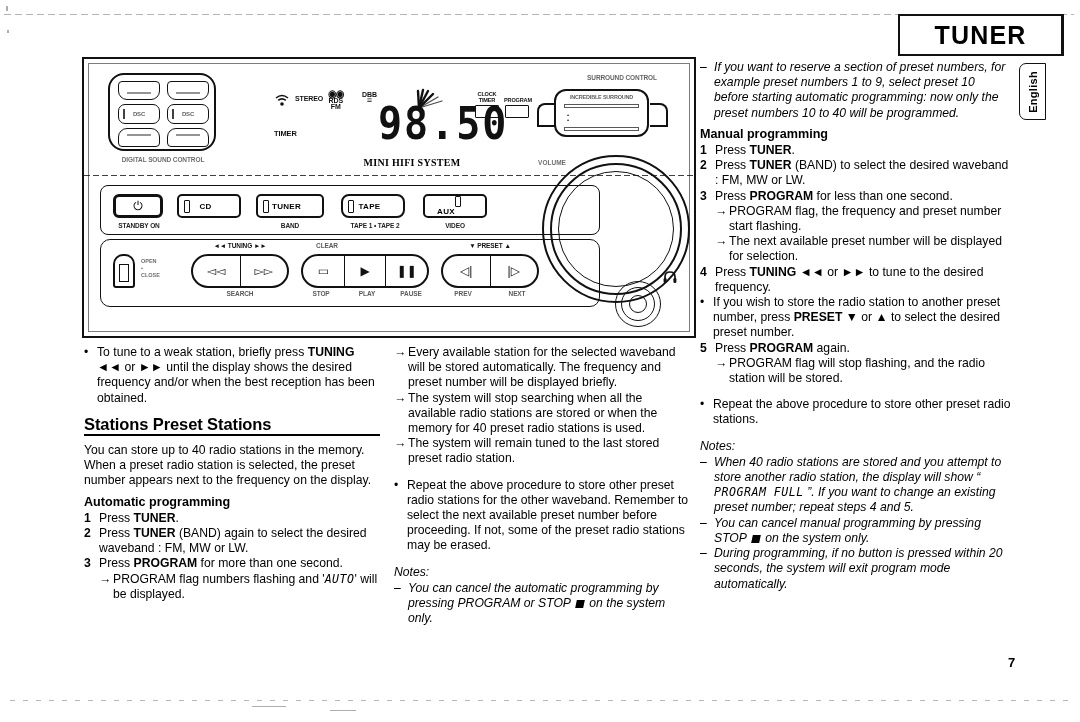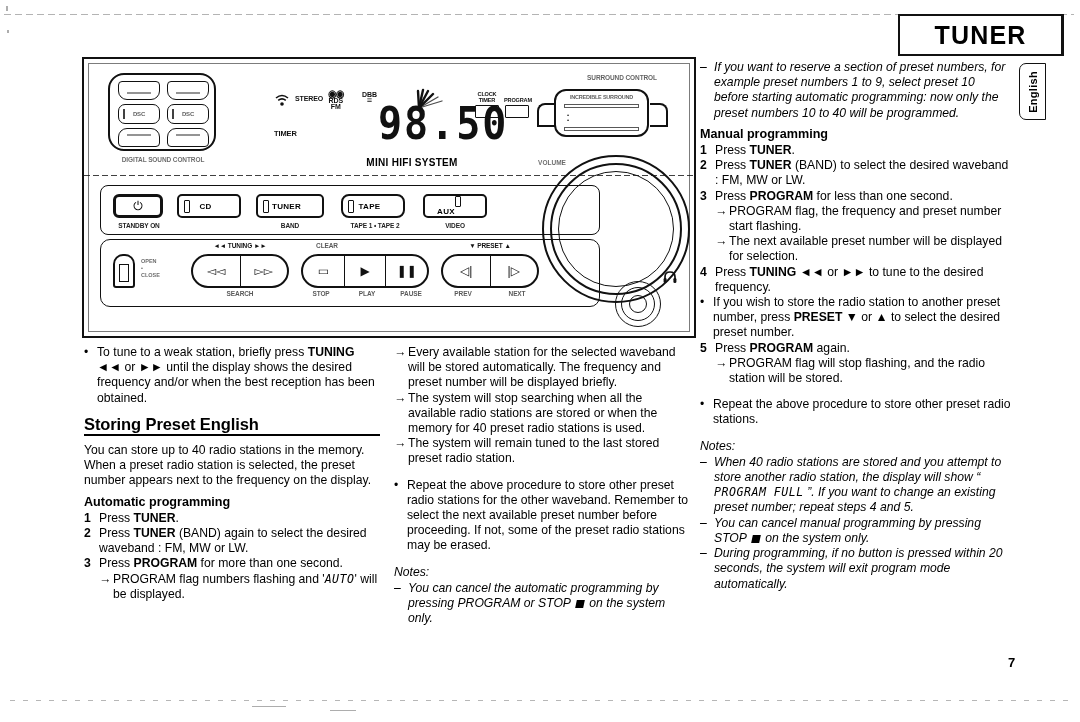--- a/index.html
+++ b/index.html
@@ -274,20 +274,21 @@
   .surr-wing-l { left: 455px; border-right: none; border-radius: 8px 0 0 0; }
   .surr-wing-r { left: 568px; border-left: none; border-radius: 0 8px 0 0; }
 
   
   .brand {
     position: absolute;
     left: 240px; top: 100px;
     width: 180px; text-align: center;
     font-size: 10px; font-weight: bold;
     letter-spacing: .3px;
+    font-family: Liberation Serif, serif;
   }
   .volume-cap {
     position: absolute;
     left: 430px; top: 102px;
     width: 80px; text-align: center;
     font-size: 6.5px; font-weight: bold;
     color: #2e2e2e; opacity: .7;
   }
 
   
@@ -721,21 +722,21 @@
 
 <div class="col col-left">
 
   <div class="bullet-row">
     <div class="marker">•</div>
     <div class="body"><span>To tune to a weak station, briefly press </span><b>TUNING ◄◄</b><span> or </span><b>►►</b><span> until the display shows the desired frequency and/or when the best reception has been obtained.</span></div>
   </div>
 
   <div class="gap-m"></div>
 
-  <div class="sec-head">Storing Preset English</div>
+  <div class="sec-head">Stations Preset Stations</div>
 
   <div class="p">You can store up to 40 radio stations in the memory. When a preset radio station is selected, the preset number appears next to the frequency on the display.</div>
 
   <div class="gap-s"></div>
 
   <div class="sub-head">Automatic programming</div>
 
   <div class="num-row">
     <div class="marker">1</div>
     <div class="body"><span>Press </span><b>TUNER</b><span>.</span></div>

